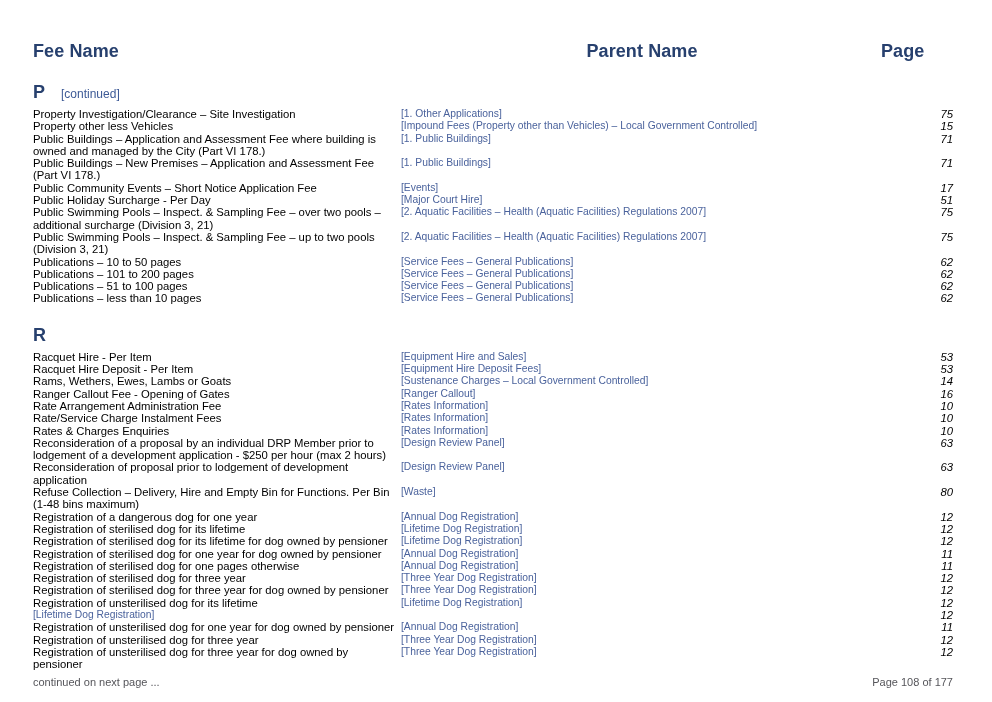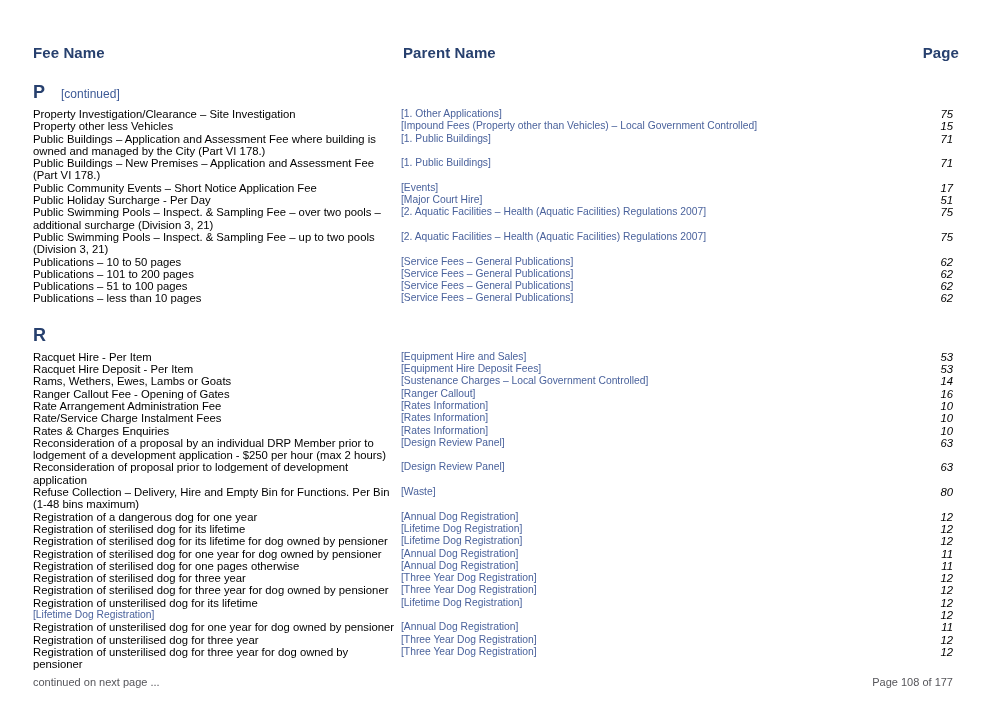--- a/index.html
+++ b/index.html
@@ -32,27 +32,28 @@
     padding-top: 28px;
     height: 34px;
   }
   .col-header .h-fee {
     width: 370px;
     flex: 0 0 370px;
   }
   .col-header .h-parent {
     width: 478px;
     flex: 0 0 478px;
+    text-align: center;
   }
   .col-header .h-page {
     flex: 1 1 auto;
-    text-align: right;
+    text-align: left;
   }
   .col-header span {
-    font-size: 15px;
+    font-size: 18px;
     font-weight: bold;
     color: #27406e;
     letter-spacing: 0.1px;
   }
 
   
   .section-head {
     margin-top: 20px;
     margin-bottom: 6px;
     height: 20px;

